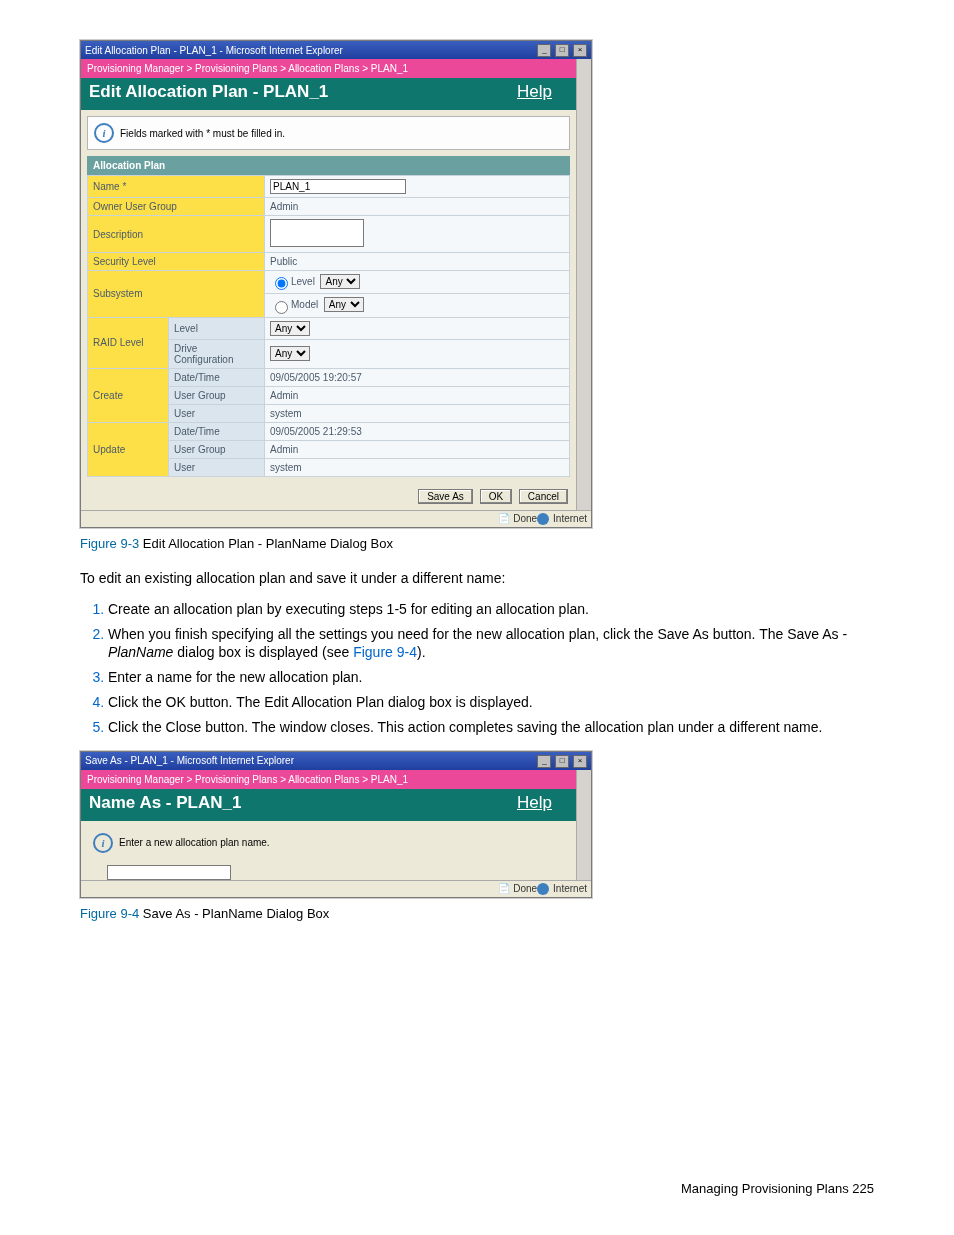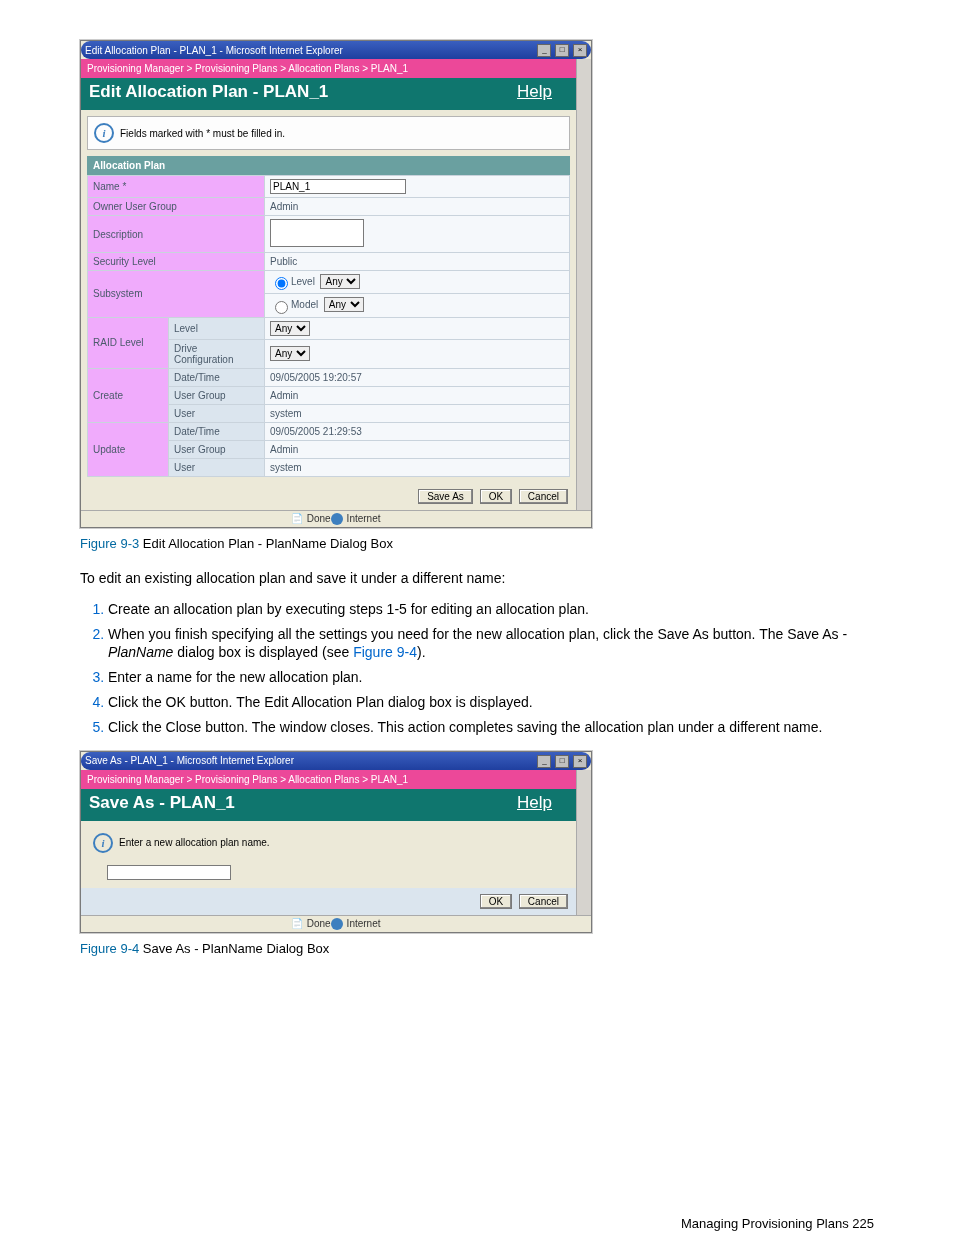--- a/index.html
+++ b/index.html
@@ -22,21 +22,20 @@
     font-family: Tahoma, Arial, sans-serif;
   }
   .titlebar {
     background: linear-gradient(#3a5fbf,#1f3f9f);
     color:#fff;
     padding:2px 4px;
     display:flex;
     justify-content:space-between;
     align-items:center;
     font-size:10px;
-    border-radius:9px;
   }
   .winbtns span{
     display:inline-block;width:12px;height:11px;background:#c0c0c0;
     border:1px solid #666;margin-left:1px;font-size:8px;text-align:center;line-height:10px;color:#000;
   }
   .crumb {
     background:#ec4899;color:#fff;padding:4px 6px;font-size:10px;
     display:flex;justify-content:flex-start;position:relative;
   }
   .crumb-sub {
@@ -56,34 +55,34 @@
   .secthead{
     background:#6aa0a0;color:#fff;font-weight:bold;padding:4px 6px;font-size:10px;margin:0 6px;
   }
   table.form {
     border-collapse:collapse;width:calc(100% - 12px);margin:0 6px 6px 6px;
     font-size:10px;background:#f5f8fb;
   }
   table.form td {
     border:1px solid #c9d3dc;padding:3px 5px;vertical-align:middle;color:#4a5a6a;
   }
-  td.lab{background:#f0abfc;color:#4a5a6a;width:70px;}
+  td.lab{background:#fde047;color:#4a5a6a;width:70px;}
   td.lab2{background:#dbe5ee;color:#4a5a6a;width:85px;}
   input.tx{font-size:10px;border:1px solid #7a7a7a;padding:1px 2px;}
   select.sel{font-size:10px;border:1px solid #7a7a7a;}
   textarea.ta{font-size:10px;border:1px solid #7a7a7a;resize:none;}
   .btnrow{
     text-align:right;padding:6px 8px;
   }
   .btn{
     background:#ece9d8;border:1px solid #7a7a7a;font-size:10px;padding:1px 8px;margin-left:4px;
     box-shadow:inset -1px -1px #888, inset 1px 1px #fff;
   }
   .statusbar{
-    display:flex;justify-content:center;align-items:center;
+    display:flex;justify-content:flex-end;align-items:center;
     border-top:1px solid #aaa;background:#ece9d8;padding:2px 4px;font-size:10px;color:#333;
   }
   .statusbar .net{display:flex;align-items:center;gap:4px;}
   .globe{width:12px;height:12px;border-radius:50%;background:#3d7fbf;position:relative;}
   .figcap{font-size:13px;margin:6px 0 18px 0;}
   .figcap .fignum{color:#0369a1;}
   p.body{margin:10px 0 12px 0;line-height:1.35;}
   ol.steps{margin:0 0 14px 0;padding-left:28px;}
   ol.steps > li{margin:6px 0;line-height:1.35;}
   ol.steps > li::marker{color:#0066cc;}
@@ -231,35 +230,29 @@
     <span class="winbtns">
       <span>_</span>
       <span>□</span>
       <span>×</span>
     </span>
   </div>
   <div style="display:flex;">
     <div style="flex:1;">
       <div class="crumb">Provisioning Manager &gt; Provisioning Plans &gt; Allocation Plans &gt; PLAN_1</div>
       <div class="crumb-sub">
-        <span>Save As - PLAN_1</span>
+        <span>Name As - PLAN_1</span>
         <a href="#">Help</a>
       </div>
       <div class="infobar" style="border:none;background:transparent;">
         <span class="info-icon">i</span>
         <span>Enter a new allocation plan name.</span>
       </div>
       <div class="saveas-input">
         <input type="text" style="">
-      </div>
-      <div style="background:#dbe5ee;margin:8px 0 0 0;">
-        <div class="btnrow">
-          <button class="btn">OK</button>
-          <button class="btn">Cancel</button>
-        </div>
       </div>
     </div>
     <div class="scroll-r"></div>
   </div>
   <div class="statusbar">
     <span>📄 <span>Done</span></span>
     <span class="net">
         <span class="globe"></span>
         <span>Internet</span>
       </span>

